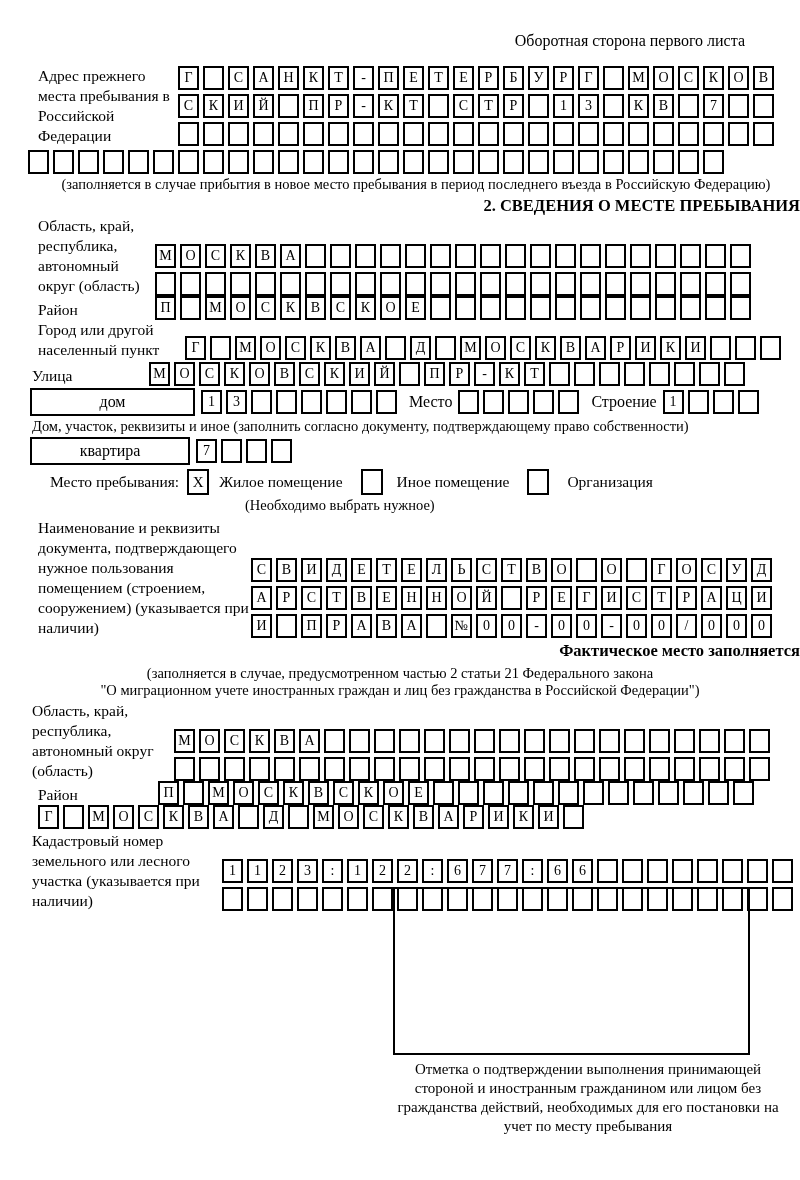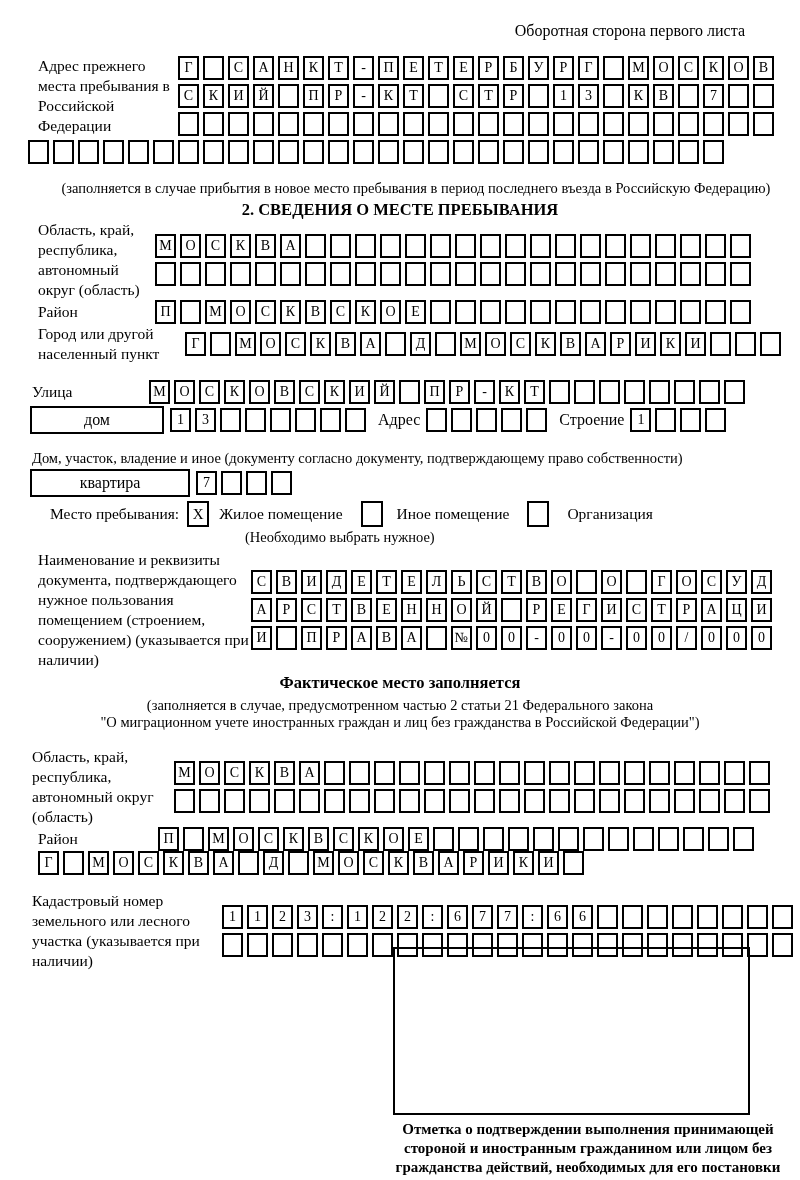--- a/index.html
+++ b/index.html
@@ -1,23 +1,23 @@
 <!DOCTYPE html>
 <html><head>
 <meta charset="utf-8">
 <style>
   html,body { margin:0; padding:0; background:#ffffff; }
   .page {
     position:relative; width:800px; height:1180px; overflow:hidden;
     background:#ffffff; color:#000;
     font-family:"Liberation Serif","DejaVu Serif",serif;
   }
-  .header-note { padding-top:22px; padding-right:55px; text-align:right; font-size:16px;font-family:Liberation Serif, serif; }
-
-  .frow { display:flex; align-items:center; padding-left:38px;border-radius:30px; }
+  .header-note { padding-top:32px; padding-right:55px; text-align:right; font-size:16px;font-family:Liberation Serif, serif; }
+
+  .frow { display:flex; align-items:flex-end; padding-left:38px;border-radius:30px; }
   .flabel { flex:none; font-size:15.5px; line-height:20px; }
   .w140 { width:140px; }
   .w117 { width:117px; }
   .w120 { width:120px; }
   .w147 { width:147px; }
   .w200 { width:200px; }
   .w213 { width:213px; }
   .w142 { width:142px; }
   .wkad { width:190px; padding-right:10px; box-sizing:border-box; }
 
@@ -26,43 +26,43 @@
   .cell {
     flex:none; width:21px; height:24px; box-sizing:border-box;
     border:2px solid #000; display:flex; align-items:center; justify-content:center;
     font-size:14px; line-height:1;
   }
   .overflow-row { padding-left:28px; margin-top:4px; }
 
   .note { font-size:14.5px; line-height:17px; }
   .center { text-align:center; }
   .indent { padding-left:38px; }
-  .mt2 { margin-top:16px;padding-left:32px; }
+  .mt2 { margin-top:2px;padding-left:32px; }
   .mt4 { margin-top:4px; }
-  .heading { text-align:center; font-weight:bold; font-size:16.5px; margin-top:3px; }
+  .heading { text-align:right; font-weight:bold; font-size:16.5px; margin-top:3px; }
 
   .house-row { display:flex; align-items:center; padding-left:30px; margin-top:2px; }
   .inline-box {
     flex:none; height:28px; box-sizing:border-box; border:2px solid #000;
     display:flex; align-items:center; justify-content:center; font-size:16px;
   }
-  .dom-box { width:134px; margin-right:6px; }
+  .dom-box { width:165px; margin-right:6px; }
   .kv-box { width:160px; margin-right:6px; }
   .inline-label { font-size:16px; margin:0 6px 0 12px; }
 
   .stay-row { display:flex; align-items:center; padding-left:50px; margin-top:4px; }
   .stay-row .lbl { font-size:15.5px; }
   .checkbox {
     flex:none; width:22px; height:26px; box-sizing:border-box; border:2px solid #000;
     display:flex; align-items:center; justify-content:center; font-size:15px;
   }
   .ml8 { margin-left:8px; } .ml10 { margin-left:10px; } .ml14 { margin-left:14px; } .ml18 { margin-left:18px; }
   .choose-note { padding-left:245px; margin-top:2px; }
 
-  .confirm-wrap { margin-left:393px; width:390px; margin-top:-24px;font-weight:bold; }
+  .confirm-wrap { margin-left:393px; width:390px; margin-top:-24px; }
   .confirm-box { width:357px; height:168px; box-sizing:border-box; border:2px solid #000; }
   .confirm-note { margin-top:5px; text-align:center; font-size:15px; line-height:19px; }
 </style>
 </head>
 <body>
 
 <div class="page">
 
   <div class="header-note">Оборотная сторона первого листа</div>
 
@@ -336,37 +336,37 @@
     <div class="cells">
         <span class="cell">1</span>
         <span class="cell">3</span>
         <span class="cell"></span>
         <span class="cell"></span>
         <span class="cell"></span>
         <span class="cell"></span>
         <span class="cell"></span>
         <span class="cell"></span>
       </div>
-    <div class="inline-label">Адрес</div>
+    <div class="inline-label">Место</div>
     <div class="cells">
         <span class="cell"></span>
         <span class="cell"></span>
         <span class="cell"></span>
         <span class="cell"></span>
         <span class="cell"></span>
       </div>
     <div class="inline-label">Строение</div>
     <div class="cells">
         <span class="cell">1</span>
         <span class="cell"></span>
         <span class="cell"></span>
         <span class="cell"></span>
       </div>
   </div>
-  <div class="note indent mt2">Дом, участок, владение и иное (документу согласно документу, подтверждающему право собственности)</div>
+  <div class="note indent mt2">Дом, участок, реквизиты и иное (заполнить согласно документу, подтверждающему право собственности)</div>
 
   <div class="house-row">
     <div class="inline-box kv-box">квартира</div>
     <div class="cells">
         <span class="cell">7</span>
         <span class="cell"></span>
         <span class="cell"></span>
         <span class="cell"></span>
       </div>
   </div>

